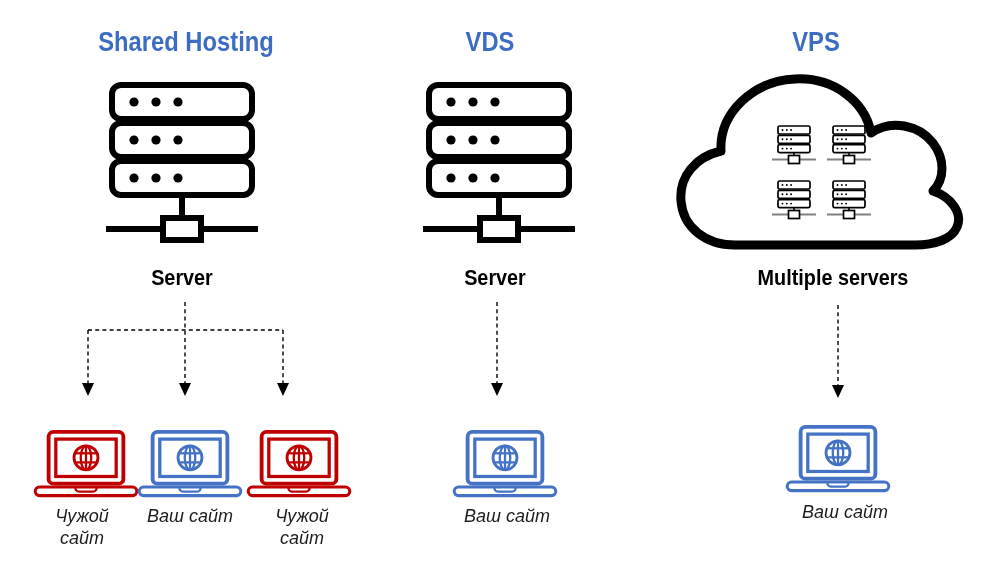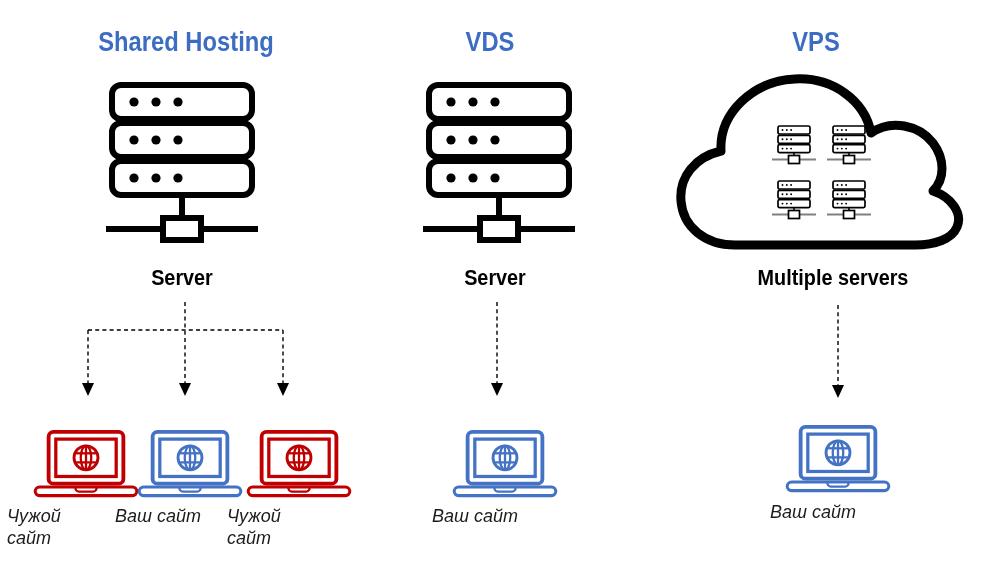--- a/index.html
+++ b/index.html
@@ -32,20 +32,21 @@
     color: #000000;
     transform: scaleX(0.9);
     white-space: nowrap;
   }
   .abs { position: absolute; }
   svg { display: block; }
   .laptop { color: #4472C4; }
   .site-label {
     position: absolute;
     width: 150px;
+    text-align: center;
     font-style: italic;
     font-size: 18px;
     line-height: 22px;
     color: #1c1c1c;
     font-family: "Liberation Sans", sans-serif;
   }
   .site-label span { display: block; }
   .connector-layer { position: absolute; left: 0; top: 0; pointer-events: none; }
 </style>
 </head>

